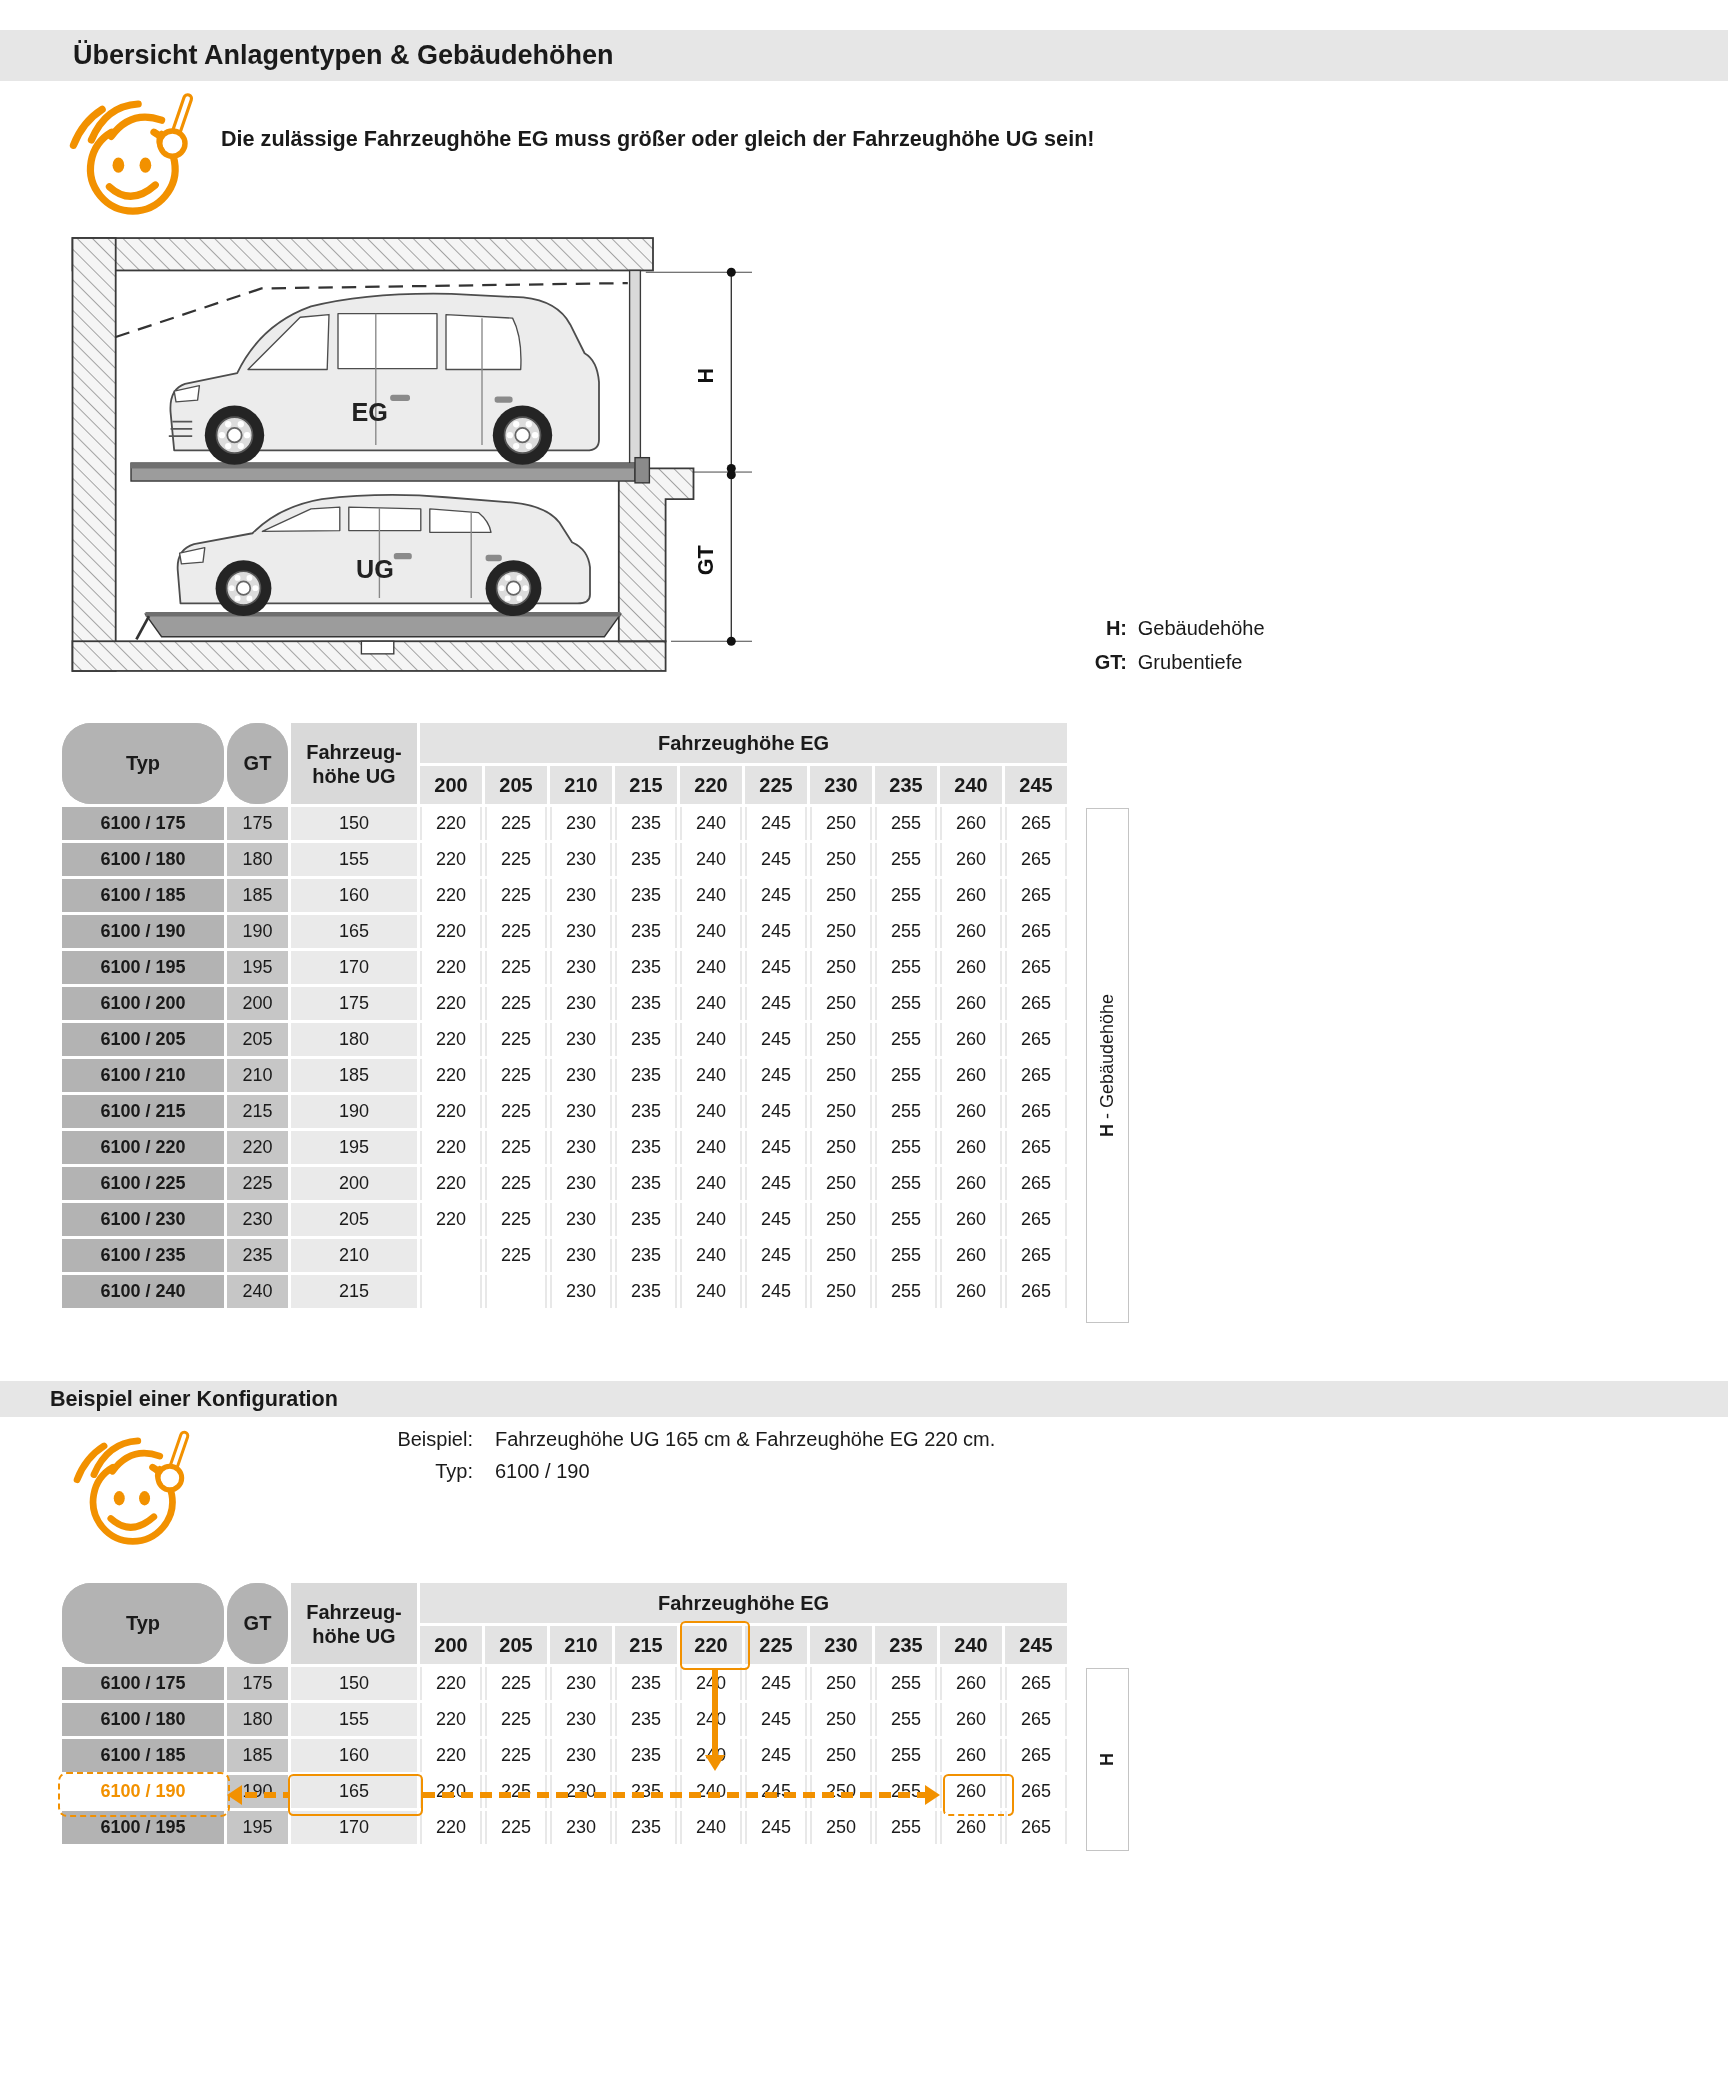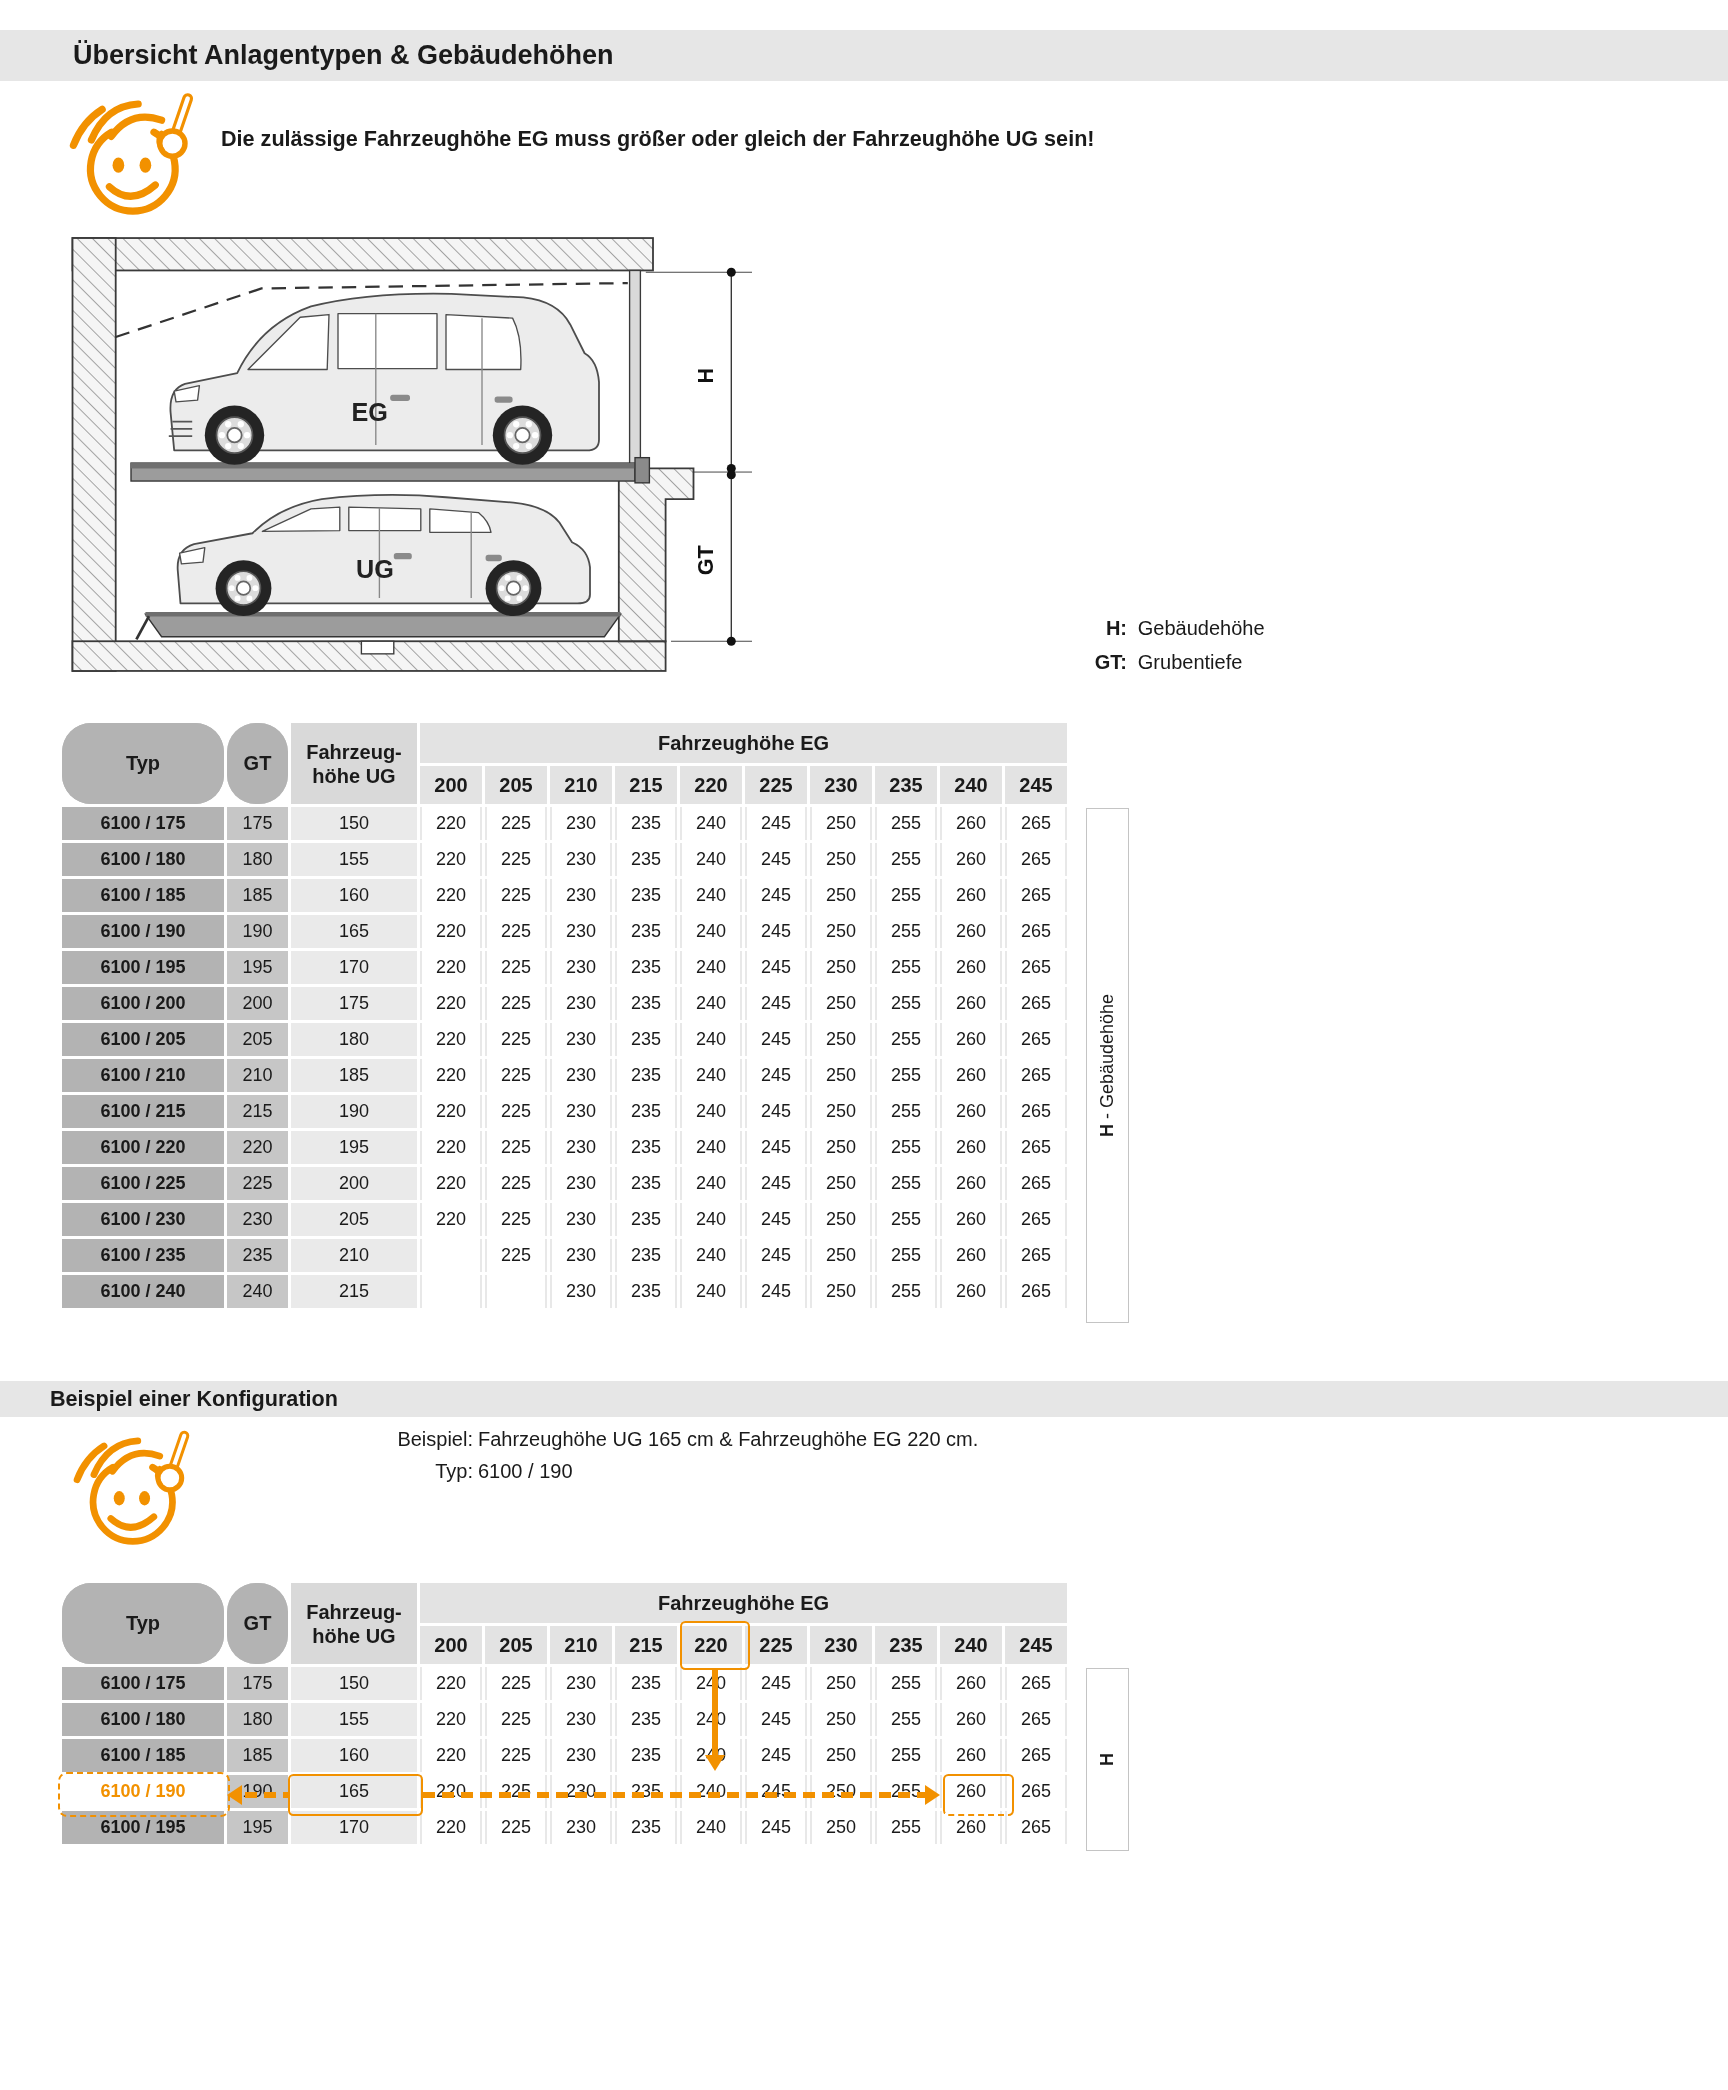--- a/index.html
+++ b/index.html
@@ -22,21 +22,21 @@
   
   .legend{left:1080px;top:617px;font-size:20px;}
   .legend-row{display:flex;margin-bottom:10.8px;}
   .legend-key{width:47px;text-align:right;font-weight:bold;}
   .legend-val{margin-left:10.8px;}
 
   
   .example-block{left:216px;top:1423px;font-size:20px;line-height:32px;}
   .ex-line{display:flex;}
   .ex-label{width:257px;text-align:right;}
-  .ex-value{margin-left:5px;white-space:nowrap;}
+  .ex-value{margin-left:22px;white-space:nowrap;}
 
   
   #main-table{left:59px;top:720px;}
   #example-table{left:59px;top:1580px;}
   table.ptable{border-collapse:separate;border-spacing:3.6px;table-layout:fixed;}
   col.c-typ{width:162px;} col.c-gt{width:61px;} col.c-ug{width:126px;} col.c-egw{width:62px;}
   .ptable th,.ptable td{padding:0;text-align:center;vertical-align:middle;overflow:hidden;}
   .ptable tr.r1{height:40px;} .ptable tr.r2{height:38px;}
   .ptable tbody td{height:33px;font-size:18px;}
   .h-typ,.h-gt{background:#b3b3b3;font-size:20px;font-weight:bold;border-radius:29px;}

